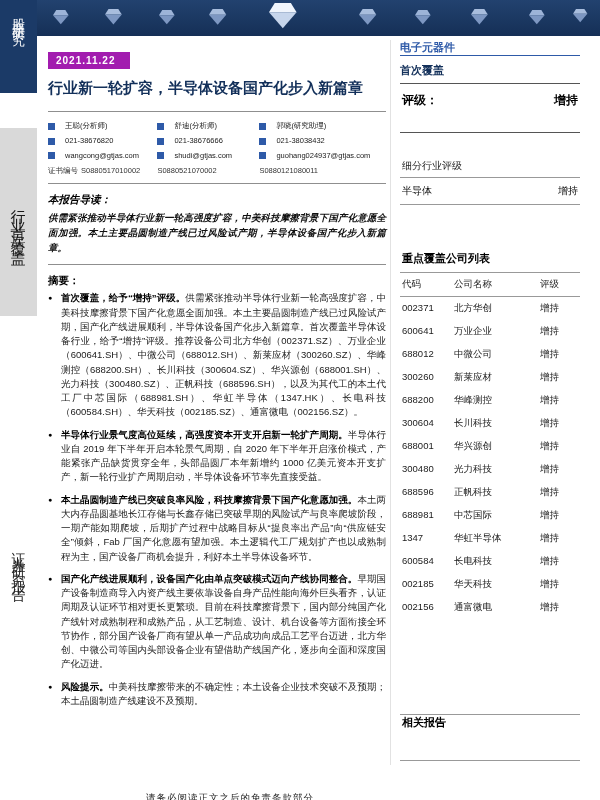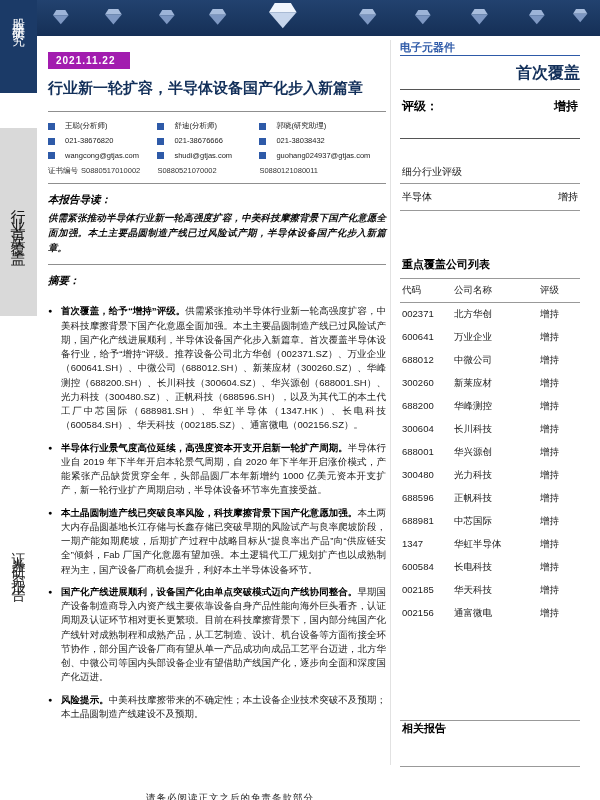--- a/index.html
+++ b/index.html
@@ -32,35 +32,35 @@
               font-size:7.5px; color:#222; }
   .an-line { display:flex; align-items:center; gap:10px; line-height:1.95; white-space:nowrap; }
   .an-ic { width:7px; height:7px; background:#2e5aa8; flex:none; }
   .an-cert { margin-top:2px; color:#333; line-height:1.6; }
   .an-cert span { margin-right:3px; }
 
   .guide-label { font-weight:bold; font-size:10.5px; margin-top:9px; color:#000;font-style:italic; }
   .guide-text { font-style:italic; font-weight:bold; font-size:9.5px; line-height:1.55;
                 margin-top:4px; color:#111; padding-bottom:9px; border-bottom:1px solid #8f8f8f;
                 text-align:justify; }
-  .abstract-label { font-weight:bold; font-size:10.5px; margin:9px 0 16px; color:#000;font-style:italic; }
+  .abstract-label { font-weight:bold; font-size:10.5px; margin:9px 0 3px; color:#000; }
 
   .bullet { position:relative; padding-left:13px; margin-bottom:8px; font-size:9.5px;
             line-height:1.5; text-align:justify; color:#1a1a1a; }
   .bullet::before { content:"●"; position:absolute; left:0; top:2px; font-size:7px; color:#000; }
   .lead { font-weight:bold; color:#000; }
 
   
   .divider-v { position:absolute; left:390px; top:40px; height:725px; width:1px; background:#e2e2e2; }
 
   
   .right-col { position:absolute; left:400px; top:40px; width:180px; }
   .industry { text-align:left; color:#2e5aa8; font-weight:bold; font-size:11px;
               border-bottom:1.5px solid #2e5aa8; }
-  .coverage { text-align:right; color:#13305a; font-weight:bold; font-size:16px;
+  .coverage { color:#13305a; font-weight:bold; font-size:11px;
               padding:7px 0 5px; border-bottom:1px solid #555; }
   .rating-row { display:flex; justify-content:space-between; font-weight:bold; font-size:12px;
                 padding:8px 2px 23px; border-bottom:1px solid #555; color:#000; }
 
   .subsec { margin-top:26px; }
   .subsec-label { font-size:10px; color:#222; padding:0 0 4px 2px; }
   .sub-row { display:flex; justify-content:space-between; font-size:10px; padding:6px 2px;
              border-top:1px solid #999; border-bottom:1px solid #999; }
 
   .comp { margin-top:46px; }

